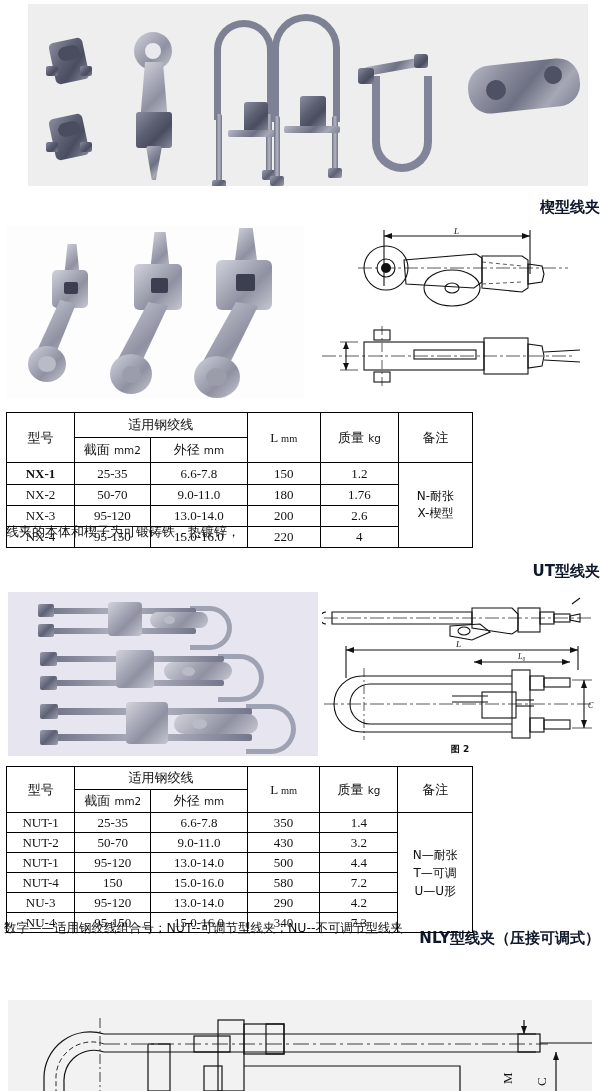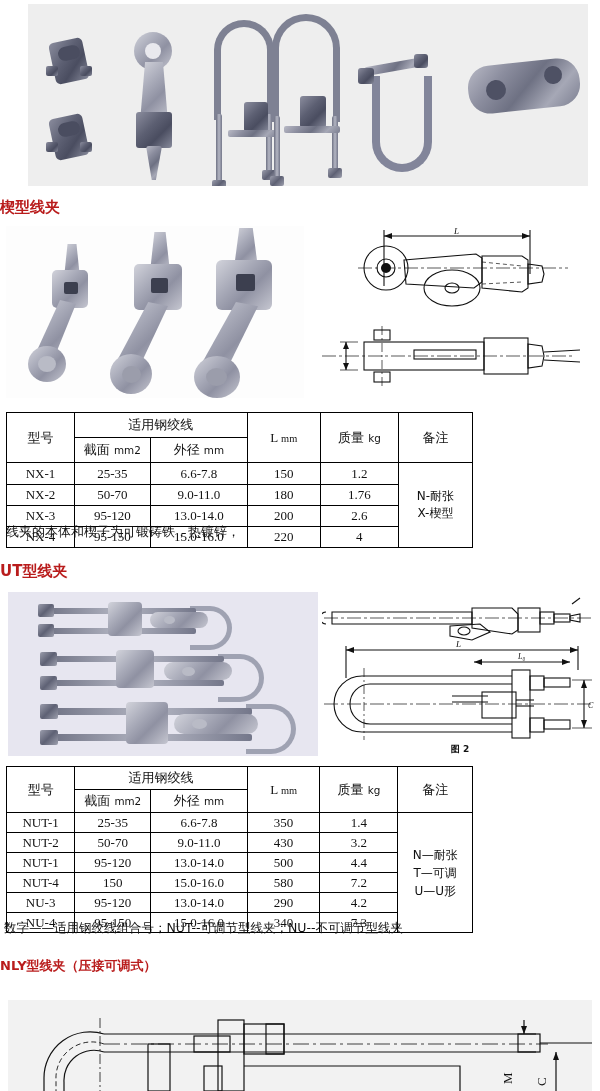--- a/index.html
+++ b/index.html
@@ -42,23 +42,23 @@
     border-bottom: none;
     background: transparent;
   }
   .rod { position:absolute; width:6px;
     background: linear-gradient(90deg,#6f7284,#b4b6c3,#74778a); border-radius:2px; }
   .nut { position:absolute;
     background: linear-gradient(135deg,#9b9dac,#5e6174,#9ea0ae); border-radius:2px; }
 
   
   .heading {
-    position: absolute; width: 100%; text-align: left;
+    position: absolute; width: 100%; text-align: right;
     font-family: "DejaVu Sans", "Liberation Sans", sans-serif;
-    font-weight: bold; color: #b91c1c;
+    font-weight: bold; color: #0f172a;
   }
 
   
   table.spec {
     position: absolute;
     border-collapse: collapse;
     font-family: "Liberation Serif", "DejaVu Serif", serif;
     background: #fff;
   }
   table.spec td, table.spec th {
@@ -249,21 +249,21 @@
         <span class="unit">mm2</span>
       </th>
       <th class="cn" style="width:102px;">
         <span>外径</span>
         <span class="unit">mm</span>
       </th>
     </tr>
   </thead>
   <tbody>
     <tr>
-      <td style="height:22px;">NX-1</td>
+      <td style="height:22px;font-weight:bold;">NX-1</td>
       <td>25-35</td>
       <td>6.6-7.8</td>
       <td>150</td>
       <td>1.2</td>
       <td rowspan="4" class="cn" style="line-height:1.45;font-size:12px;">
         <div>N-耐张</div>
         <div>X-楔型</div>
       </td>
     </tr>
     <tr>
@@ -466,21 +466,21 @@
       <td>340</td>
       <td>7.3</td>
     </tr>
   </tbody>
 </table>
 
 <div class="footnote" style="left:4px;top:920px;font-size:12.5px;">
   <div>数字——适用钢绞线组合号；NUT--可调节型线夹；NU--不可调节型线夹</div>
 </div>
 
-<div class="heading" style="top:957px;font-size:13px;font-family:'DejaVu Sans','Liberation Sans',sans-serif;">NLY型线夹（压接可调式）</div>
+<div class="heading" style="top:929px;font-size:15px;font-family:'DejaVu Sans','Liberation Sans',sans-serif;">NLY型线夹（压接可调式）</div>
 
 <div class="drawing" style="left:8px;top:1000px;width:584px;height:91px;background:#f2f2f2;overflow:hidden;">
   <svg viewBox="0 0 584 91" xmlns="http://www.w3.org/2000/svg" stroke="#111" fill="none" stroke-width="1.2">
 
     <path d="M96 34 a46 46 0 0 0 -60 44 l0 40"></path>
     <path d="M96 44 a36 36 0 0 0 -48 36 l0 34" stroke-dasharray="5 3" stroke-width="0.9"></path>
     <path d="M96 52 a30 30 0 0 0 -40 30 l0 30"></path>
 
     <line x1="96" y1="34" x2="528" y2="34"></line>
     <line x1="96" y1="52" x2="528" y2="52"></line>

